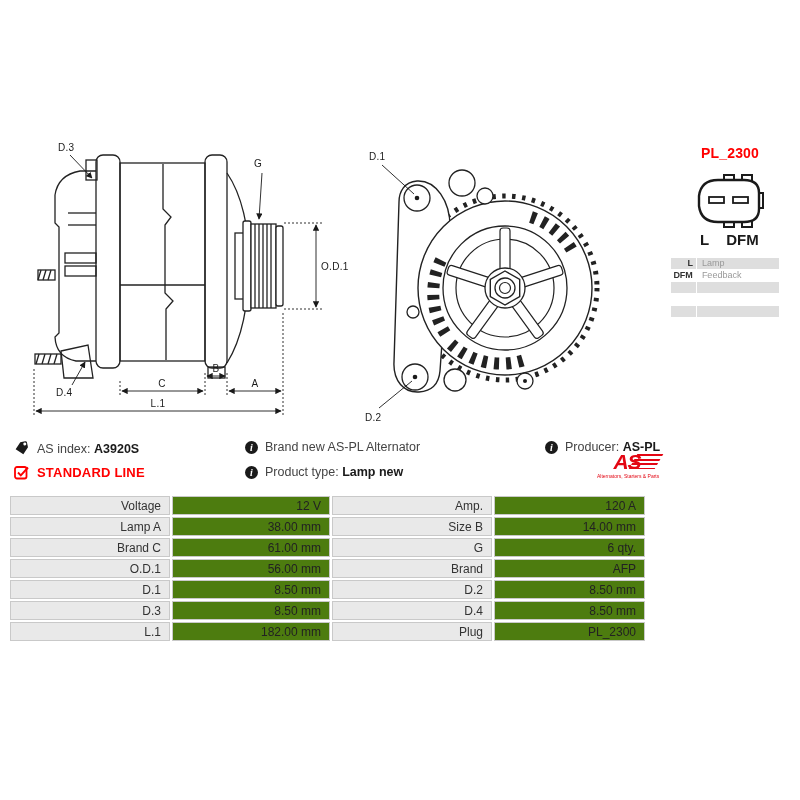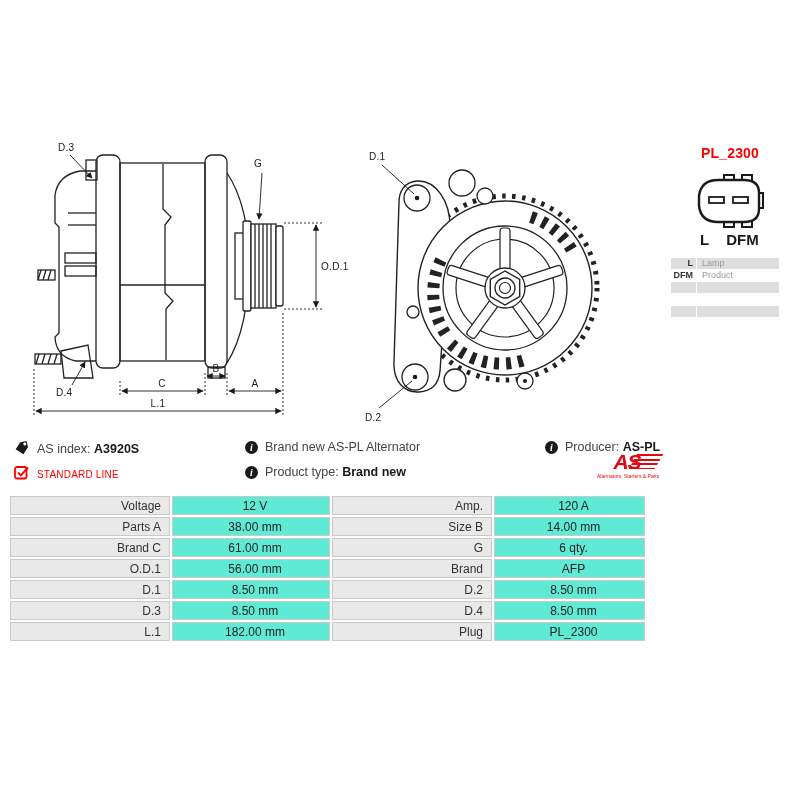--- a/index.html
+++ b/index.html
@@ -26,34 +26,34 @@
   .legend .k { width:25px; text-align:right; font-weight:bold; color:#333; padding-right:3px; }
   .legend .v { width:84px; color:#999; padding-left:5px;margin-top:44px; }
   .legend tr.g td { background:#dedede; }
 
   
   .info-item { position:absolute; font-size:12.5px; color:#444; white-space:nowrap; display:flex; align-items:flex-end; gap:7px; }
   .info-item b { color:#1a1a1a; }
   .ii { display:inline-block; width:13px; height:13px; border-radius:50%; background:#1a1a1a; color:#fff;
         font-size:10px; line-height:13px; text-align:center; font-weight:bold; font-style:italic;
         font-family:"Liberation Serif", serif; flex:0 0 13px; }
-  .standard-line { color:var(--red); font-weight:normal; font-size:10px; letter-spacing:.2px; }
+  .standard-line { color:var(--red); font-weight:bold; font-size:13px; letter-spacing:.2px; }
   .as-logo { position:absolute; left:597px; top:452px; width:60px; text-align:center; }
   .as-logo .mark { position:relative; height:20px; }
   .as-logo .as-txt { font-style:italic; font-weight:bold; font-size:21px; line-height:20px; color:var(--logo-red); letter-spacing:-1px; }
   .as-logo .stripes { position:absolute; right:-2px; top:2px; width:26px; height:15px;
         background:repeating-linear-gradient(to bottom, var(--logo-red) 0 2px, transparent 2px 4.6px);
         transform:skewX(-30deg); }
   .as-logo .sub { font-size:5px; color:var(--logo-red); white-space:nowrap; margin-top:1px; }
 
   
   .spec { position:absolute; left:8px; top:494px; border-collapse:separate; border-spacing:2px; table-layout:fixed; }
   .spec td { height:19px; border:1px solid var(--cell-border); font-size:12px; text-align:right; padding:0 8px 0 16px; vertical-align:middle; }
   .spec td.lbl { background:var(--cell-bg); color:#333; }
-  .spec td.val { background:#5eead4; color:#222;text-align:center; }
+  .spec td.val { background:#4d7c0f; color:#222; }
 </style>
 </head>
 <body>
 
 <div class="page">
 
   <svg class="side-view" width="322" height="292" viewBox="0 0 322 292">
     <defs>
       <marker id="arr" viewBox="0 0 10 10" refX="9" refY="5" markerWidth="7" markerHeight="7" orient="auto-start-reverse">
         <path d="M0,0 L10,5 L0,10 Z" fill="#1a1a1a"></path>
@@ -206,21 +206,21 @@
       <span class="pin-dfm">DFM</span>
     </div>
     <table class="legend">
       <tbody>
           <tr class="g">
         <td class="k">L</td>
         <td class="v">Lamp</td>
       </tr>
       <tr>
         <td class="k">DFM</td>
-        <td class="v">Product</td>
+        <td class="v">Feedback</td>
       </tr>
       <tr class="g">
             <td class="k"></td>
             <td class="v"></td>
           </tr>
       <tr>
             <td class="k"></td>
             <td class="v"></td>
           </tr>
       <tr class="g">
@@ -249,21 +249,21 @@
     <span class="standard-line">STANDARD LINE</span>
   </div>
 
   <div class="info-item" style="left:245px; top:440px;">
     <span class="ii">i</span>
     <span>Brand new AS-PL Alternator</span>
   </div>
 
   <div class="info-item" style="left:245px; top:465px;">
     <span class="ii">i</span>
-    <span><span>Product type:</span>&nbsp;<b>Brand new</b></span>
+    <span><span>Product type:</span>&nbsp;<b>Lamp new</b></span>
   </div>
 
   <div class="info-item" style="left:545px; top:440px;">
     <span class="ii">i</span>
     <span><span>Producer:</span>&nbsp;<b>AS-PL</b></span>
   </div>
 
   <div class="as-logo">
     <div class="mark">
       <span class="as-txt">AS</span>
@@ -280,21 +280,21 @@
         <col style="width:151px">
       </colgroup>
     <tbody>
         <tr>
       <td class="lbl">Voltage</td>
       <td class="val">12 V</td>
       <td class="lbl">Amp.</td>
       <td class="val">120 A</td>
     </tr>
     <tr>
-      <td class="lbl">Parts A</td>
+      <td class="lbl">Lamp A</td>
       <td class="val">38.00 mm</td>
       <td class="lbl">Size B</td>
       <td class="val">14.00 mm</td>
     </tr>
     <tr>
       <td class="lbl">Brand C</td>
       <td class="val">61.00 mm</td>
       <td class="lbl">G</td>
       <td class="val">6 qty.</td>
     </tr>

